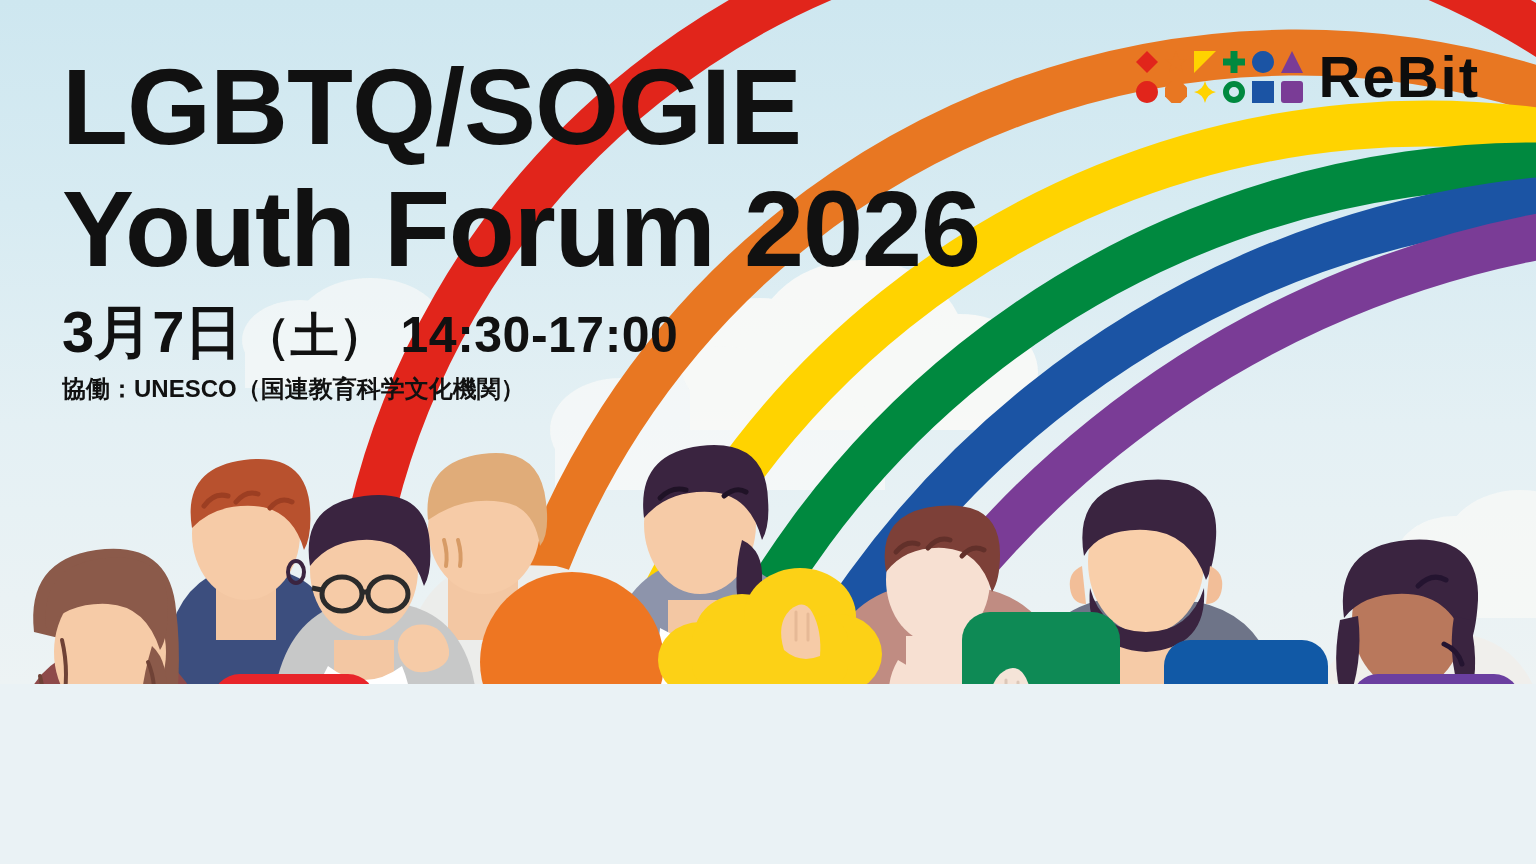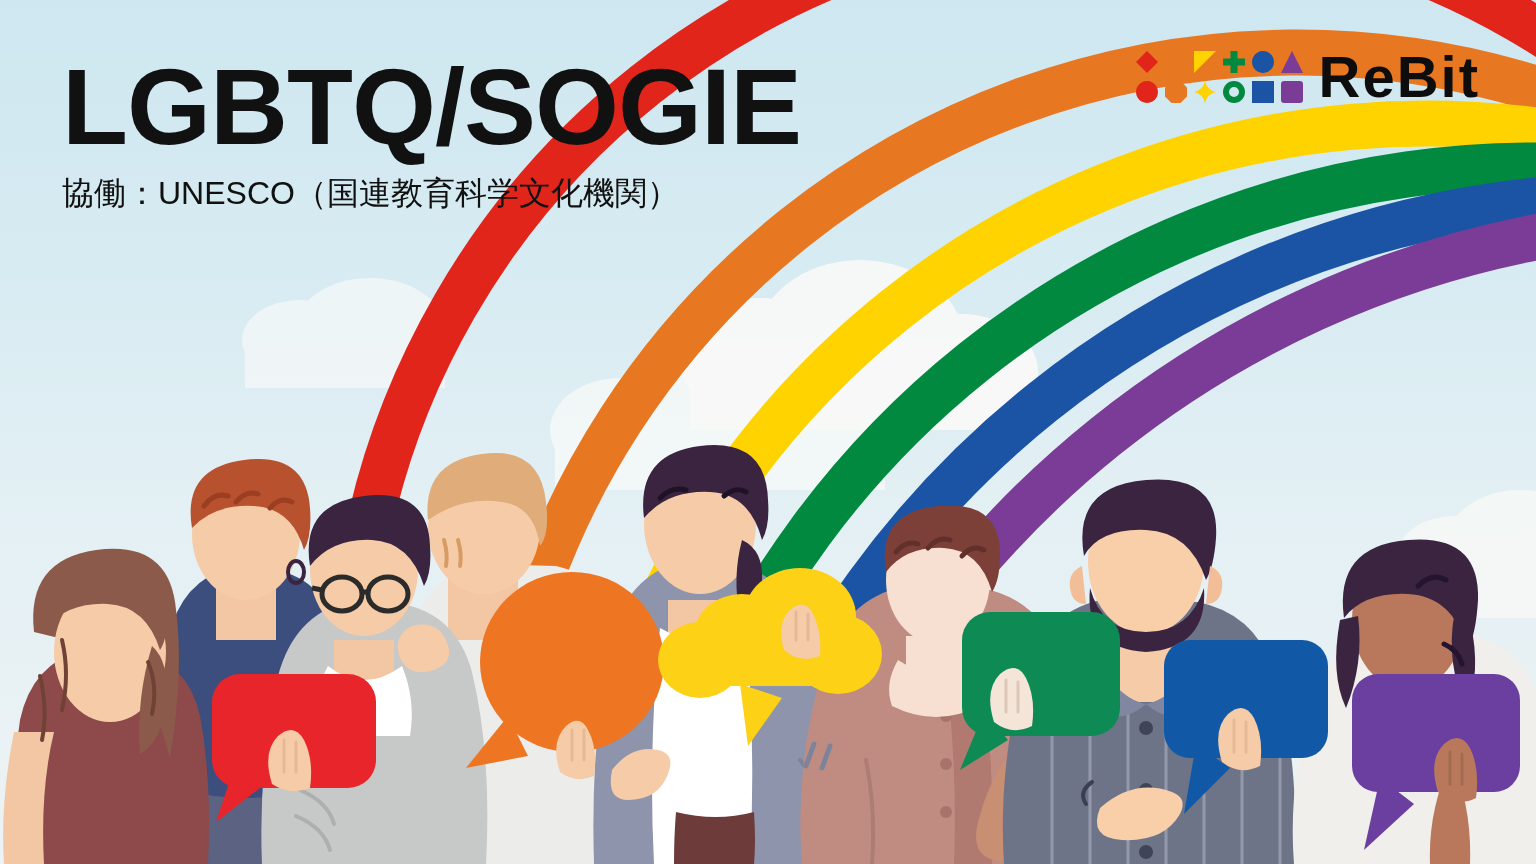--- a/index.html
+++ b/index.html
@@ -2,21 +2,21 @@
 <html><head>
 <meta charset="utf-8">
 <style>
   html,body{margin:0;padding:0;}
   body{
     width:1536px;height:864px;overflow:hidden;
     font-family:"Liberation Sans","DejaVu Sans",sans-serif;
     background:#EAF2F5;
   }
   #poster{
-    position:relative;width:1536px;height:864px;overflow:hidden;
+    position:relative;width:1536px;height:684px;overflow:hidden;
     background:linear-gradient(180deg,#CEE7F0 0%,#D7EBF2 30%,#E4F0F4 62%,#EDF3F4 100%);
   }
   .layer{position:absolute;left:0;top:0;width:1536px;height:864px;}
   svg.layer{display:block;}
 
   
   #headline{
     position:absolute;left:62px;top:52px;width:1020px;
     color:#111111;
   }
@@ -26,21 +26,21 @@
     font-family:"Liberation Sans","DejaVu Sans",sans-serif;
   }
   #title-line2{margin-top:12px;}
   #date-line{
     margin:18px 0 0 0;font-size:58px;font-weight:700;white-space:nowrap;
     letter-spacing:0px;line-height:1.05;
   }
   #date-line .jp{font-size:48px;}
   #date-line .time{font-size:50px;margin-left:14px;letter-spacing:0.5px;}
   #partner-line{
-    margin:10px 0 0 0;font-size:32px;font-weight:400;white-space:nowrap;letter-spacing:0px;
+    margin:10px 0 0 0;font-size:24px;font-weight:700;white-space:nowrap;letter-spacing:0px;
   }
 
   
   #logo{
     position:absolute;right:56px;top:48px;
     display:flex;align-items:center;gap:14px;text-align:right;
   }
   #logo-marks{
     display:grid;grid-template-columns:repeat(6,26px);
     grid-auto-rows:26px;gap:4px 3px;align-items:center;justify-items:center;
@@ -283,20 +283,24 @@
         <path d="M1438 792 q-10 -32 6 -48 q16 -14 26 4 q10 20 6 50 q-20 10 -38 -6 z" fill="#B9785C"></path>
         <path d="M1450 752 v32" stroke="#A26A50" stroke-width="3" fill="none" stroke-linecap="round"></path>
         <path d="M1462 754 v30" stroke="#A26A50" stroke-width="3" fill="none" stroke-linecap="round"></path>
       </g>
 
     </g>
   </svg>
 
   <div id="headline">
     <div id="title-line1">LGBTQ/SOGIE</div>
+    <div id="title-line2">Youth Forum 2026</div>
+    <div id="date-line">
+      <span>3月7日</span><span class="jp">（土）</span><span class="time">14:30-17:00</span>
+    </div>
     <div id="partner-line">協働：UNESCO（国連教育科学文化機関）</div>
   </div>
 
   <div id="logo">
     <div id="logo-marks">
         <svg class="mk" viewBox="0 0 22 22">
           <path d="M11 0 L22 11 L11 22 L0 11 Z" fill="#E1251B"></path>
         </svg>
         <svg class="mk" viewBox="0 0 22 22">
           <path d="M11 0 L14 8 L22 8.3 L15.7 13.2 L18 21.5 L11 16.6 L4 21.5 L6.3 13.2 L0 8.3 L8 8 Z" fill="#E87722"></path>

